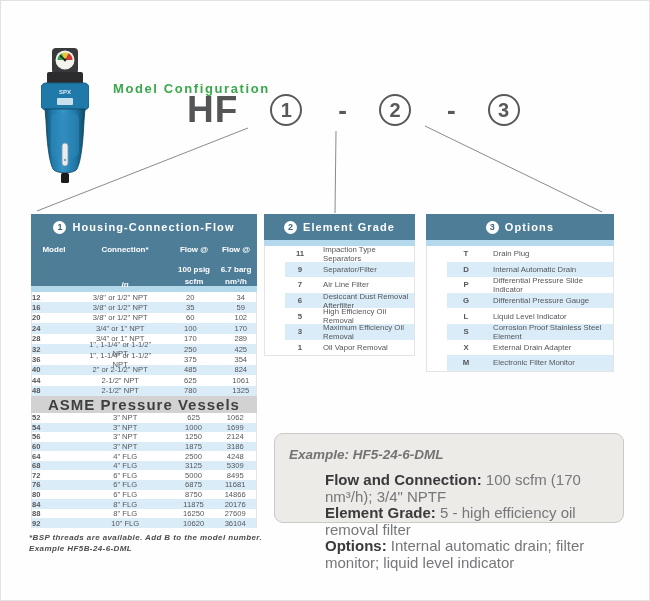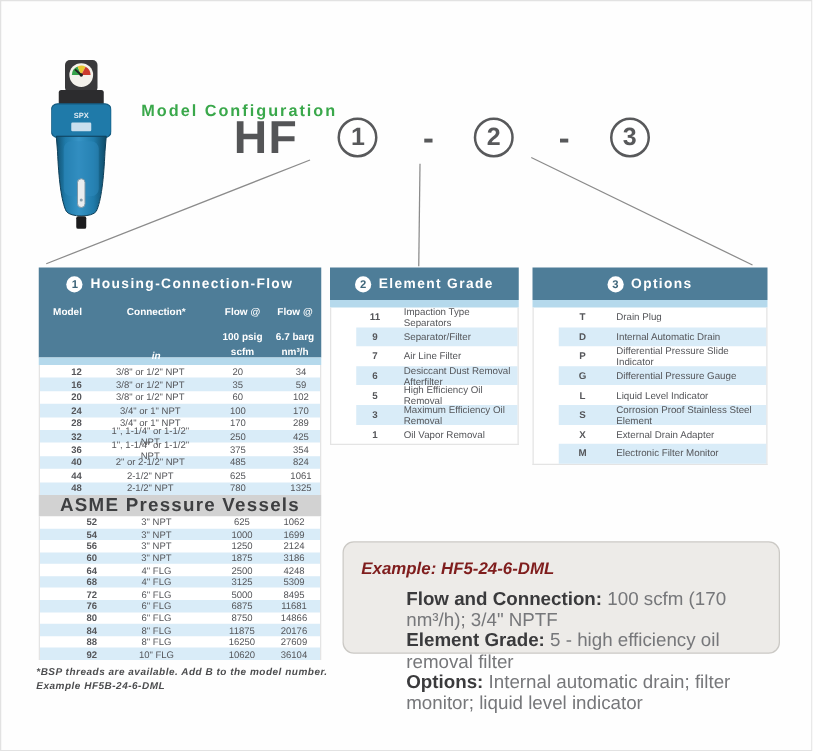--- a/index.html
+++ b/index.html
@@ -34,21 +34,21 @@
   .stripe { height:6px; background:#b5d9ec; }
 
   
   .housing { left:30px; top:213px; width:226px; }
   .housing .col-head { background:#4e7d98; color:#fff; height:46px; display:flex;
             font-size:8px; font-weight:bold; }
   .housing .col-head .col { display:flex; flex-direction:column; align-items:center; padding-top:5px; }
   .housing .col-head .l2 { margin-top:11px; }
   .housing .col-head .l3 { margin-top:3px; }
   .housing .col-head .conn .l3 { margin-top:26px;font-style:italic; }
-  .c-model { width:46px; text-align:right; }
+  .c-model { width:46px; text-align:left; }
   .c-conn  { width:96px; text-align:center; }
   .c-f1    { width:42px; text-align:center; }
   .c-f2    { width:42px; text-align:center; }
   .rows { border-left:1px solid #e4e4e4; border-right:1px solid #e4e4e4; }
   .rows .row { display:flex; align-items:center; font-size:7.6px; color:#55565a; }
   .rows .row span { display:block; }
   .rows .row .c-model { font-weight:bold; }
   .housing .rows.main .row { height:10.4px;gap:20px; }
   .housing .rows.asme .row { height:9.6px; }
   .rows .row:nth-child(even) { background:#d9ecf8; }
@@ -60,21 +60,21 @@
   .opts  { left:425px; top:213px; width:188px; }
   .grade .rows .row, .opts .rows .row { height:15.6px; font-size:7.8px; }
   .grade .rows, .opts .rows { border-bottom:1px solid #e4e4e4;padding-left:20px; }
   .cd { width:30px; text-align:center; font-weight:bold; flex:0 0 30px; }
   .opts .cd { width:38px; flex:0 0 38px; }
   .lbl { text-align:left; padding-left:8px; }
 
   
   .example-box { position:absolute; left:273px; top:432px; width:350px; height:90px;
             background:#edebe8; border:1px solid #cbc9c5; border-radius:9px; padding:13px 14px 0 14px; }
-  .example-title { font-size:13.5px; font-weight:bold; font-style:italic; color:#7f1d1d; }
+  .example-title { font-size:13.5px; font-weight:bold; font-style:italic; color:#737373; }
   .example-lines { margin-top:10px; }
   .example-line { font-size:15px; line-height:16.5px; color:#76777a;padding-left:36px; }
   .example-line b { color:#3a3a3c; }
 
   
   .footnote { position:absolute; left:28px; top:531px; font-size:8px; font-style:italic;
             color:#4c4d4f; font-weight:bold; letter-spacing:.4px; line-height:11px; }
 
   
   .filter-art { position:absolute; left:40px; top:46px; width:48px; height:138px; }

